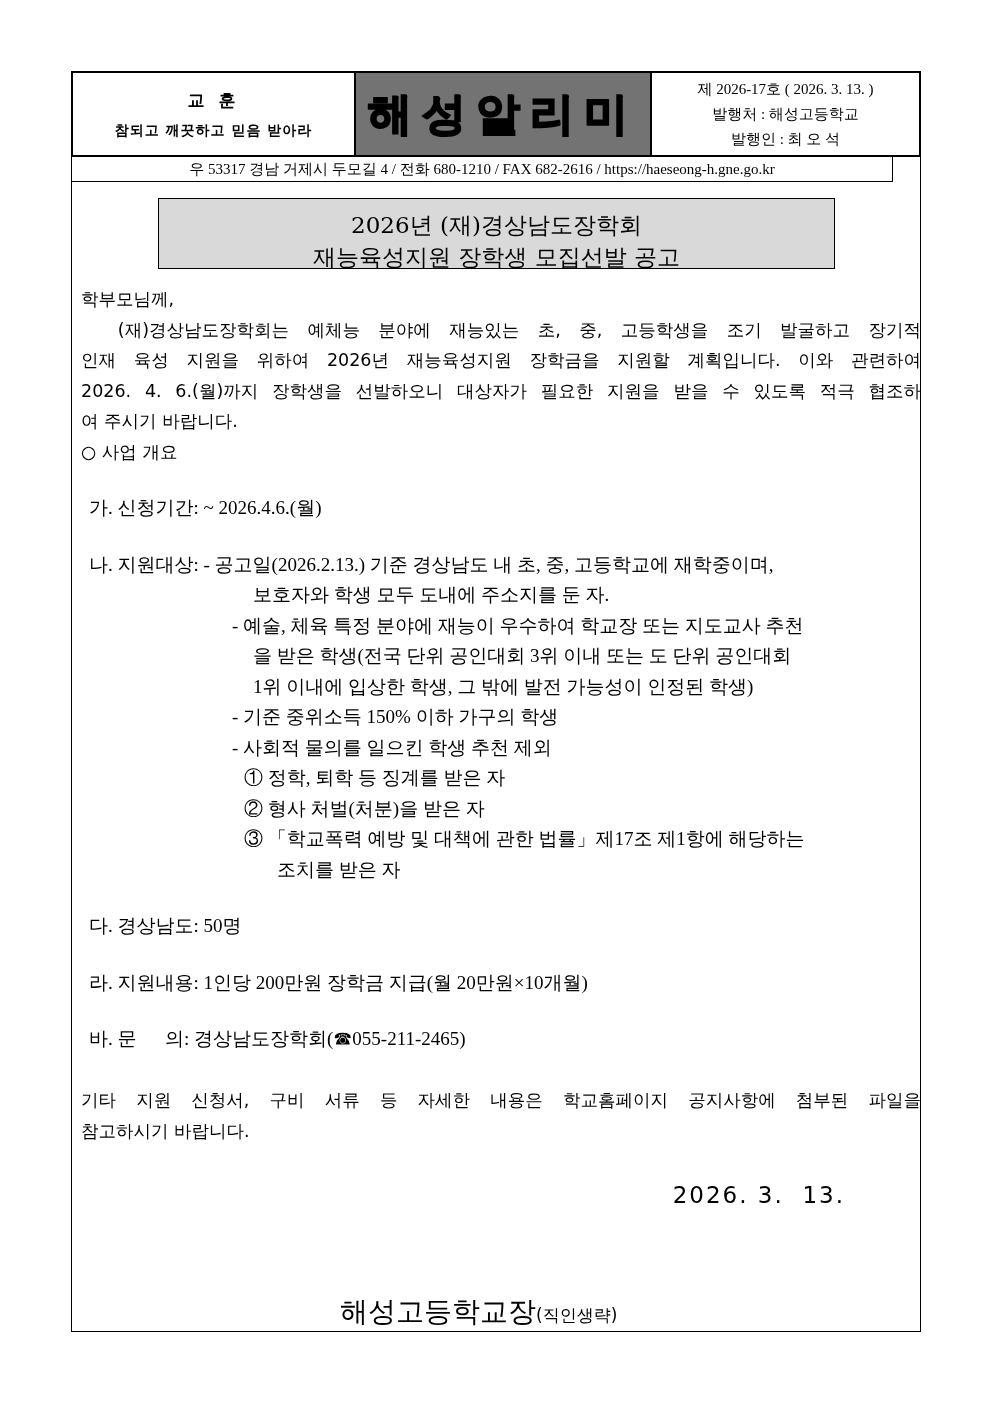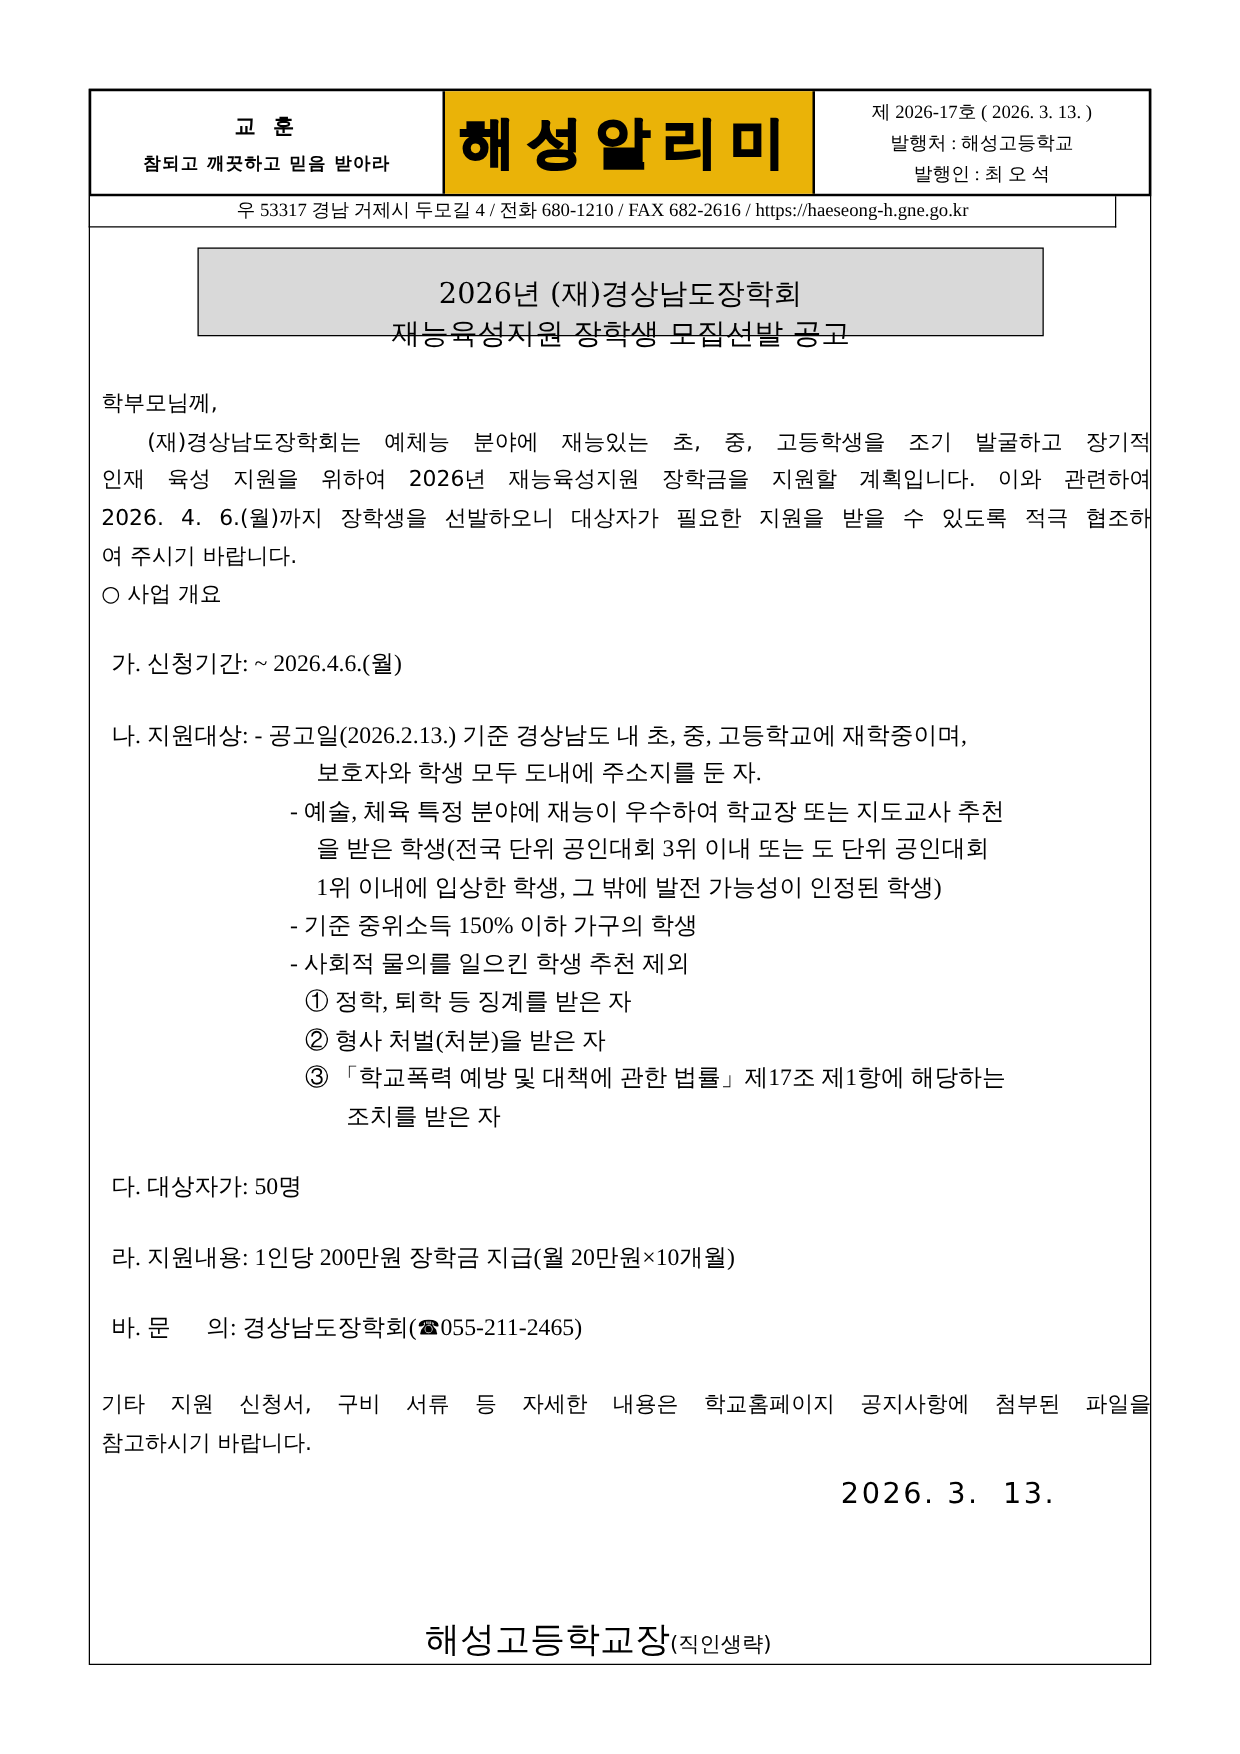--- a/index.html
+++ b/index.html
@@ -3,26 +3,26 @@
 <meta charset="utf-8">
 <style>
   html, body { margin: 0; padding: 0; background: #ffffff; }
   body { width: 992px; height: 1403px; position: relative; font-family: "Liberation Serif", "DejaVu Serif", serif; color: #000; }
   .frame { position: absolute; left: 71px; top: 71px; width: 850px; height: 1261px; border: 1px solid #000; box-sizing: border-box; }
   .header { position: absolute; left: 71px; top: 71px; width: 850px; height: 86px; border: 2px solid #000; box-sizing: border-box; display: flex; }
   .hcell { box-sizing: border-box; height: 100%; }
   .motto { width: 283px; border-right: 2px solid #000; display: flex; flex-direction: column; align-items: center; justify-content: center; gap: 10px; }
   .motto .t1 { font-family: "DejaVu Serif", serif; font-weight: bold; font-size: 17px; letter-spacing: 4px; }
   .motto .t2 { font-family: "DejaVu Serif", serif; font-weight: bold; font-size: 14px; letter-spacing: 1px; }
-  .brand { width: 296px; background: #eab308; border-right: 2px solid #000; display: flex; align-items: center; justify-content: center; }
+  .brand { width: 296px; background: #737373; border-right: 2px solid #000; display: flex; align-items: center; justify-content: center; }
   .brand span { font-family: "DejaVu Sans", sans-serif; font-weight: bold; font-size: 44px; letter-spacing: 10px; -webkit-text-stroke: 2px #000; }
   .issue { flex: 1; display: flex; flex-direction: column; align-items: center; justify-content: center; gap: 6px; font-size: 15px; }
   .addr { position: absolute; left: 71px; top: 157px; width: 822px; height: 25px; border-left: 1px solid #000; border-right: 1px solid #000; border-bottom: 1px solid #000; box-sizing: border-box; text-align: center; font-size: 15px; line-height: 24px; }
-  .title-box { position: absolute; left: 158px; top: 198px; width: 677px; height: 71px; background: #d9d9d9; border: 1px solid #000; box-sizing: border-box; text-align: center; font-family: "DejaVu Serif", serif; font-size: 23px; line-height: 32px; padding-top: 20px; }
-  .content { position: absolute; left: 81px; top: 308px; width: 840px; font-family: "DejaVu Sans", sans-serif; font-size: 17.5px; }
+  .title-box { position: absolute; left: 158px; top: 198px; width: 677px; height: 71px; background: #d9d9d9; border: 1px solid #000; box-sizing: border-box; text-align: center; font-family: "DejaVu Serif", serif; font-size: 23px; line-height: 32px; padding-top: 10px; }
+  .content { position: absolute; left: 81px; top: 284px; width: 840px; font-family: "DejaVu Sans", sans-serif; font-size: 17.5px; }
   .line { height: 30.5px; line-height: 30.5px; white-space: nowrap; }
   .just { text-align: justify; text-align-last: justify; width: 840px; }
   .serif { font-family: "Liberation Serif", "DejaVu Serif", serif; font-size: 19px; }
   .ind1 { padding-left: 8px; margin-top: 26px; }
   .ind-dash { padding-left: 151px; }
   .ind-cont { padding-left: 172px; }
   .ind-num { padding-left: 163px; }
   .ind-numcont { padding-left: 196px; }
   .footer-date { position: absolute; left: 0; width: 845px; top: 1182px; text-align: right; font-family: "DejaVu Sans", sans-serif; font-size: 23px; letter-spacing: 2px; }
   .footer-sign { position: absolute; left: 340px; top: 1263px; font-family: "DejaVu Sans", sans-serif; font-size: 28px; margin-top: 30px; }
@@ -69,21 +69,21 @@
   <div class="line ind-cont serif">보호자와 학생 모두 도내에 주소지를 둔 자.</div>
   <div class="line ind-dash serif">- 예술, 체육 특정 분야에 재능이 우수하여 학교장 또는 지도교사 추천</div>
   <div class="line ind-cont serif">을 받은 학생(전국 단위 공인대회 3위 이내 또는 도 단위 공인대회</div>
   <div class="line ind-cont serif">1위 이내에 입상한 학생, 그 밖에 발전 가능성이 인정된 학생)</div>
   <div class="line ind-dash serif">- 기준 중위소득 150% 이하 가구의 학생</div>
   <div class="line ind-dash serif">- 사회적 물의를 일으킨 학생 추천 제외</div>
   <div class="line ind-num serif">① 정학, 퇴학 등 징계를 받은 자</div>
   <div class="line ind-num serif">② 형사 처벌(처분)을 받은 자</div>
   <div class="line ind-num serif">③ 「학교폭력 예방 및 대책에 관한 법률」제17조 제1항에 해당하는</div>
   <div class="line ind-numcont serif">조치를 받은 자</div>
-  <div class="line ind1 serif">다. 대상자가: 50명</div>
+  <div class="line ind1 serif">다. 경상남도: 50명</div>
   <div class="line ind1 serif">라. 지원내용: 1인당 200만원 장학금 지급(월 20만원×10개월)</div>
   <div class="line ind1 serif" style="white-space:pre;">바. 문      의: 경상남도장학회(☎055-211-2465)</div>
   <div class="line"></div>
   <div class="line just">기타 지원 신청서, 구비 서류 등 자세한 내용은 학교홈페이지 공지사항에 첨부된 파일을</div>
   <div class="line">참고하시기 바랍니다.</div>
 </div>
 
 <div class="footer-date" style="white-space:pre;">2026. 3.  13.</div>
 <div class="footer-sign">
   <span>해성고등학교장</span><small>(직인생략)</small>

